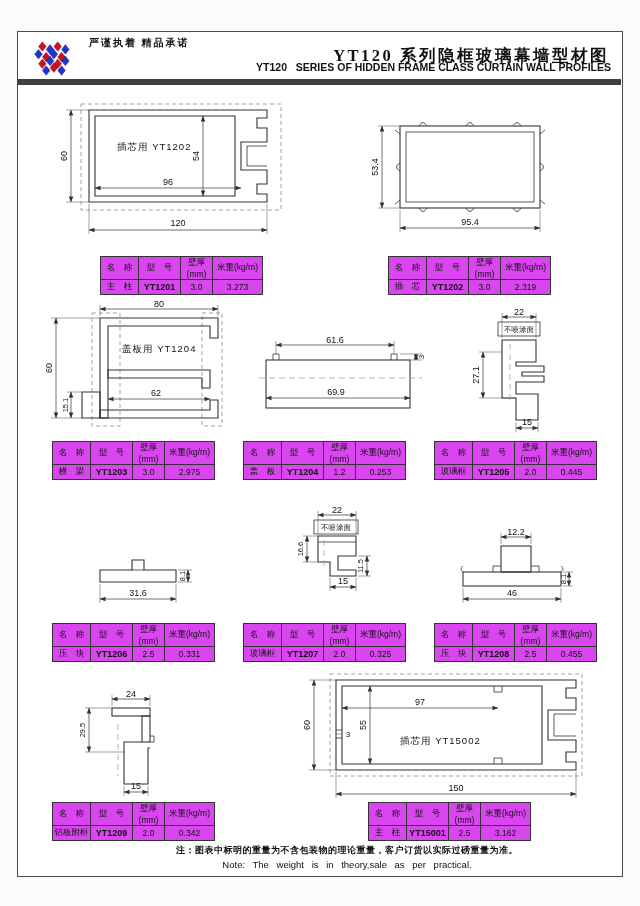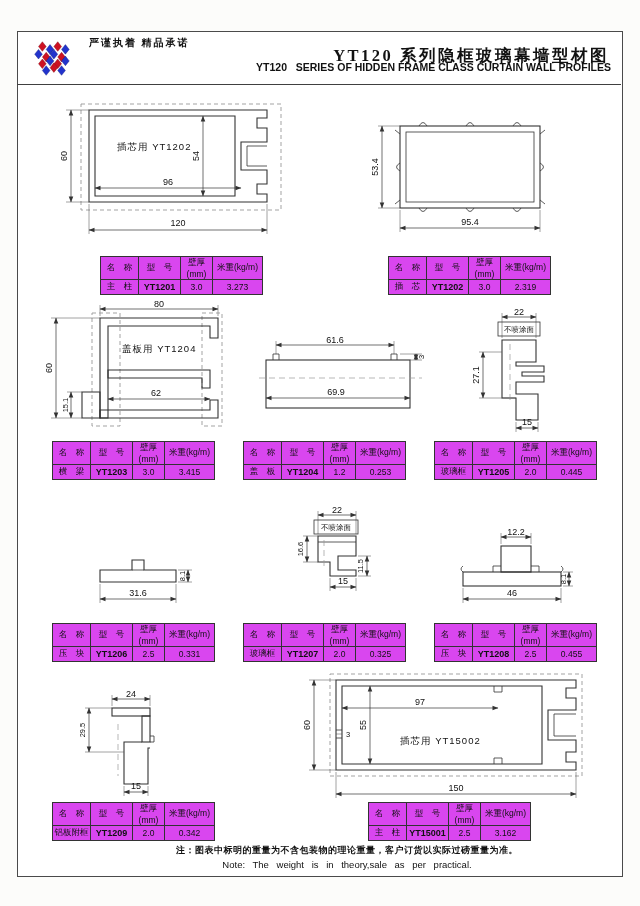--- a/index.html
+++ b/index.html
@@ -1,21 +1,21 @@
 <!DOCTYPE html>
 <html><head>
 <meta charset="utf-8">
 <style>
   html,body{margin:0;padding:0;}
   body{width:640px;height:906px;background:#fcfcfa;position:relative;
        font-family:"Liberation Sans",sans-serif;color:#111;overflow:hidden;}
   .frame{position:absolute;left:17px;top:31px;width:604px;height:844px;
          border:1px solid #4a4a4a;background:#fff;}
   .header{position:absolute;left:17px;top:31px;width:604px;height:54px;
-          border-bottom:1px solid #404040;box-sizing:border-box;}
+          border-bottom:6px solid #404040;box-sizing:border-box;}
   .logo{position:absolute;left:10px;top:8px;}
   .dr{fill:#cc1122;stroke:#7a0a14;stroke-width:.4;}
   .db{fill:#2233cc;stroke:#101a77;stroke-width:.4;}
   .slogan{position:absolute;left:72px;top:5px;font-size:10px;font-weight:bold;
           letter-spacing:2px;font-family:"Liberation Serif",serif;}
   .company{position:absolute;left:63px;top:16px;font-size:25px;font-weight:bold;
            letter-spacing:5px;font-family:"Liberation Serif",serif;}
   .title-cn{position:absolute;right:12px;top:14px;font-size:16.5px;font-weight:bold;
             letter-spacing:2.5px;font-family:"Liberation Serif",serif;}
   .title-en{position:absolute;right:10px;top:30px;font-size:10.5px;font-weight:bold;
@@ -325,21 +325,21 @@
       <tr>
         <th>名　称</th>
         <th>型　号</th>
         <th>壁厚(mm)</th>
         <th>米重(kg/m)</th>
       </tr>
   <tr>
         <td>横　梁</td>
         <td class="model">YT1203</td>
         <td>3.0</td>
-        <td>3.415</td>
+        <td>2.975</td>
       </tr>
 </tbody>
   </table>
 
 <table class="spec" style="left:243px;top:441px">
   <colgroup>
       <col class="c1">
       <col class="c2">
       <col class="c3">
       <col class="c4">

